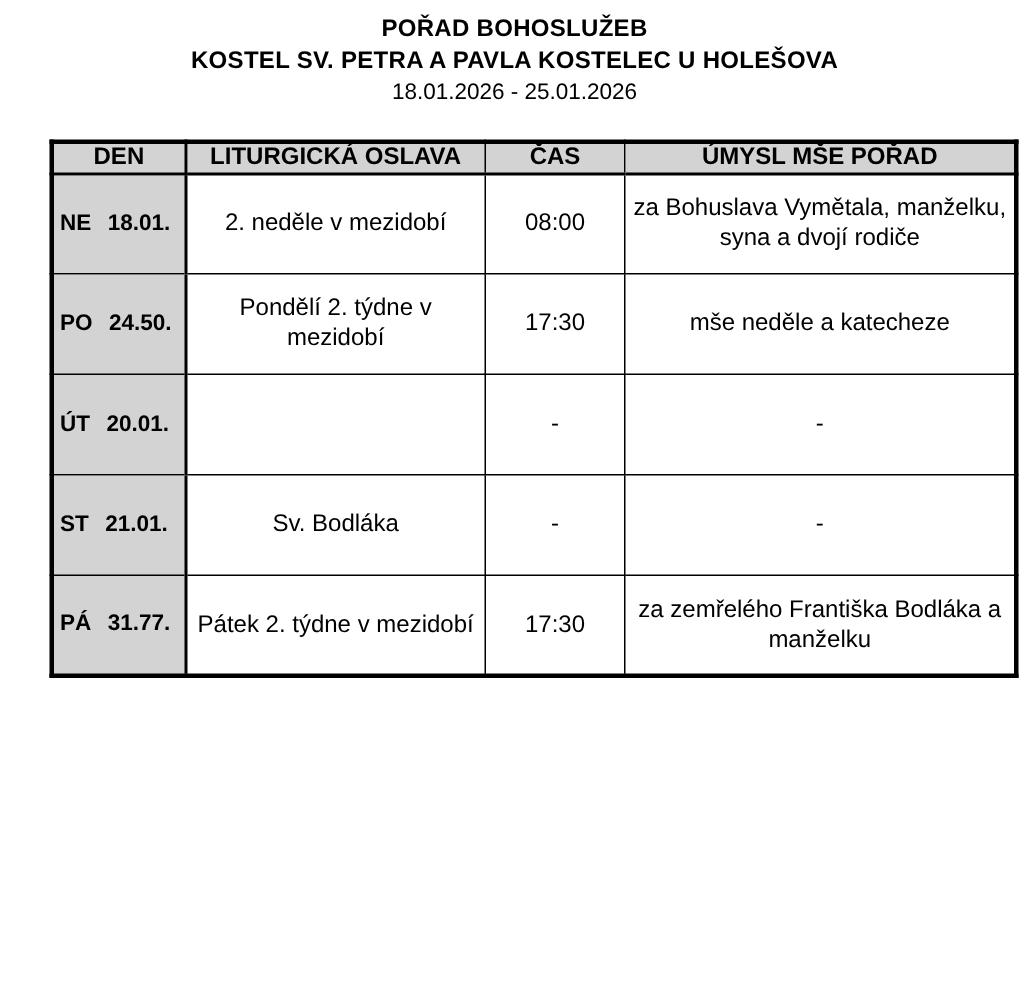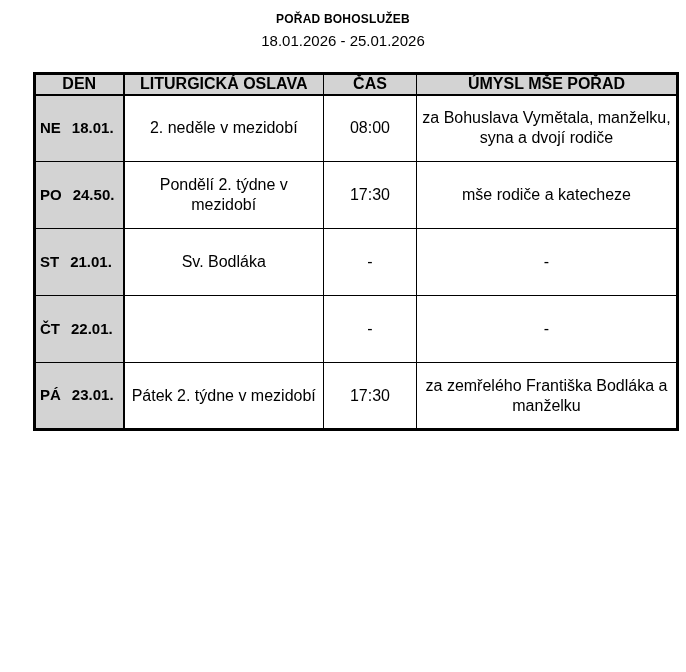--- a/index.html
+++ b/index.html
@@ -9,21 +9,21 @@
     height: 672px;
     font-family: "Liberation Sans", sans-serif;
     color: #000000;
     overflow: hidden;
   }
   .page { width: 686px; height: 672px; background: #ffffff; }
 
   .titles { text-align: center; padding-top: 9px; }
   .title-line {
     font-weight: bold;
-    font-size: 12px;
+    font-size: 16px;
     line-height: 21px;
     letter-spacing: 0.2px;
   }
   .date-line {
     font-size: 15px;
     line-height: 21px;
     font-weight: normal;
     text-align: center;
   }
 
@@ -72,20 +72,21 @@
   td.time-cell { padding: 0; }
   td.intention-cell { padding: 0 4px; }
 </style>
 </head>
 <body>
 
 <div class="page">
 
   <div class="titles">
     <div class="title-line">POŘAD BOHOSLUŽEB</div>
+    <div class="title-line">KOSTEL SV. PETRA A PAVLA KOSTELEC U HOLEŠOVA</div>
     <div class="date-line">18.01.2026 - 25.01.2026</div>
   </div>
 
   <table class="schedule">
     <colgroup>
       <col style="width:89px">
       <col style="width:200px">
       <col style="width:93px">
       <col style="width:261px">
     </colgroup>
@@ -101,36 +102,36 @@
       <tr>
         <td class="day-cell"><span>NE</span><span class="date-part">18.01.</span></td>
         <td class="celebration-cell">2. neděle v mezidobí</td>
         <td class="time-cell">08:00</td>
         <td class="intention-cell">za Bohuslava Vymětala, manželku, syna a dvojí rodiče</td>
       </tr>
       <tr>
         <td class="day-cell"><span>PO</span><span class="date-part">24.50.</span></td>
         <td class="celebration-cell">Pondělí 2. týdne v mezidobí</td>
         <td class="time-cell">17:30</td>
-        <td class="intention-cell">mše rodiče a katecheze</td>
+        <td class="intention-cell">mše neděle a katecheze</td>
+      </tr>
+      <tr>
+        <td class="day-cell"><span>ÚT</span><span class="date-part">20.01.</span></td>
+        <td class="celebration-cell"></td>
+        <td class="time-cell">-</td>
+        <td class="intention-cell">-</td>
       </tr>
       <tr>
         <td class="day-cell"><span>ST</span><span class="date-part">21.01.</span></td>
         <td class="celebration-cell">Sv. Bodláka</td>
         <td class="time-cell">-</td>
         <td class="intention-cell">-</td>
       </tr>
       <tr>
-        <td class="day-cell"><span>ČT</span><span class="date-part">22.01.</span></td>
-        <td class="celebration-cell"></td>
-        <td class="time-cell">-</td>
-        <td class="intention-cell">-</td>
-      </tr>
-      <tr>
-        <td class="day-cell"><span>PÁ</span><span class="date-part">23.01.</span></td>
+        <td class="day-cell"><span>PÁ</span><span class="date-part">31.77.</span></td>
         <td class="celebration-cell">Pátek 2. týdne v mezidobí</td>
         <td class="time-cell">17:30</td>
         <td class="intention-cell">za zemřelého Františka Bodláka a manželku</td>
       </tr>
     </tbody>
   </table>
 
 </div>
 
 </body></html>

